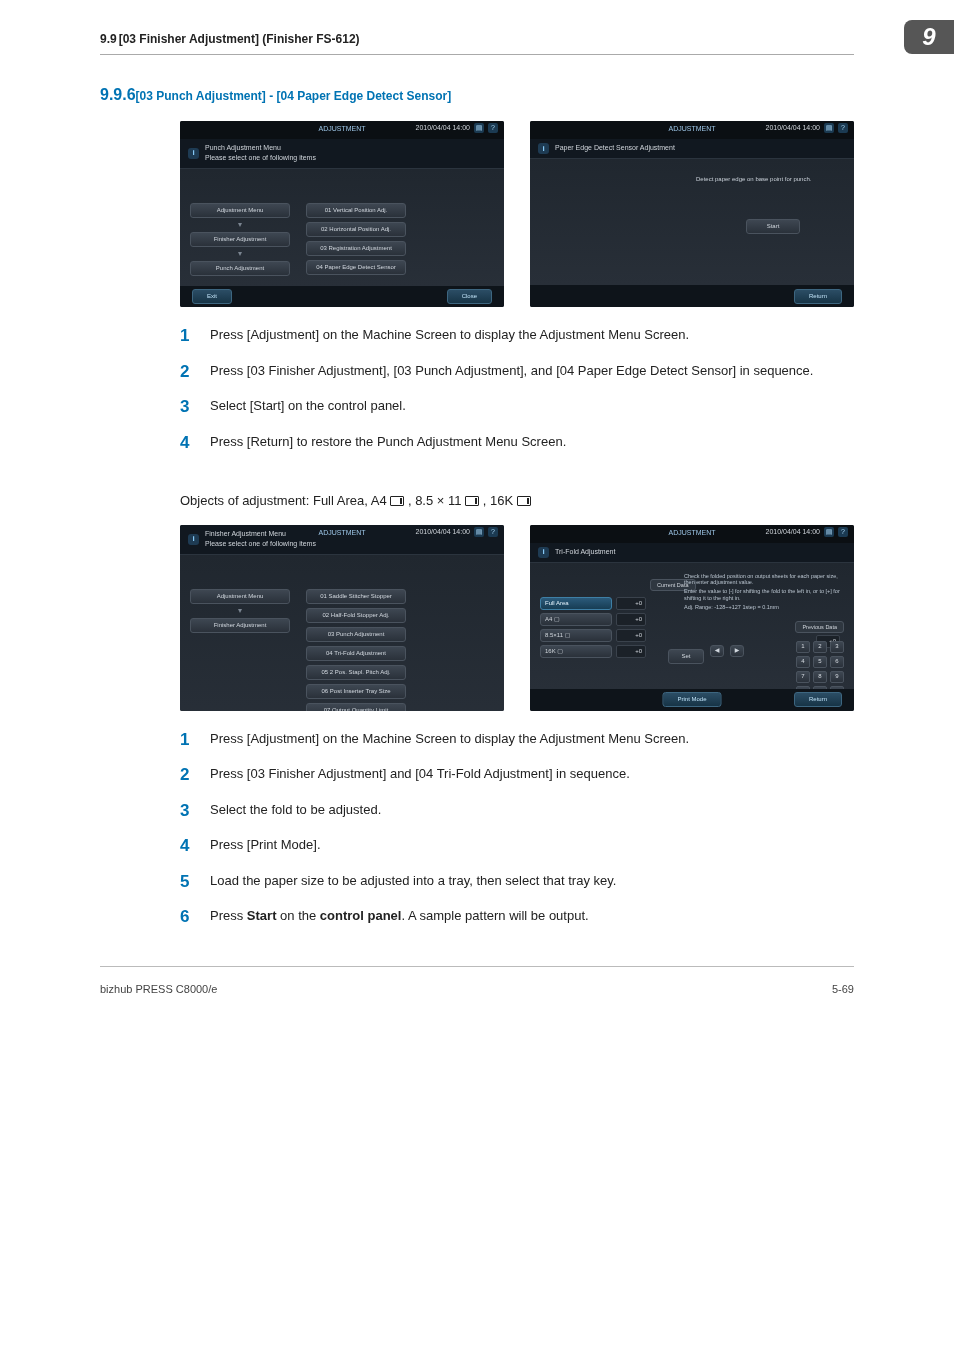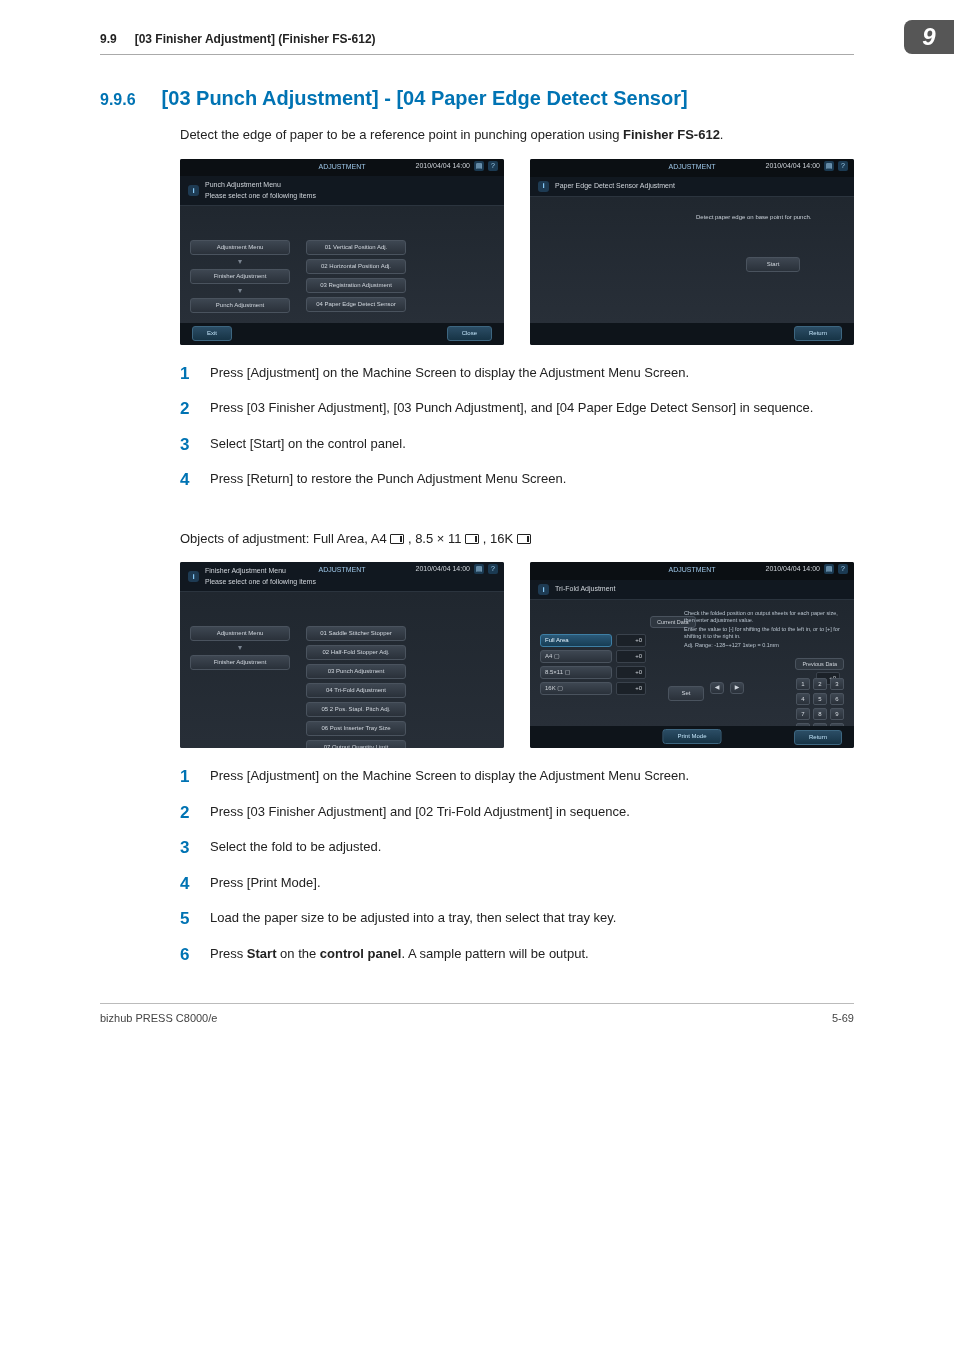--- a/index.html
+++ b/index.html
@@ -29,40 +29,39 @@
       display: flex;
       align-items: center;
       justify-content: center;
       font-size: 24px;
       font-weight: bold;
       font-style: italic;
     }
     .running-head {
       display: flex;
       align-items: baseline;
-      gap: 18px;
+      gap: 2px;
       font-size: 12px;
       font-weight: bold;
       color: #222;
       border-bottom: 1px solid #aaa;
       padding-bottom: 6px;
       margin-bottom: 28px;
     }
     .section {
       margin-bottom: 40px;
     }
     .section-head {
       display: flex;
-      gap: 26px;
       align-items: baseline;
       color: #0073b3;
       margin-bottom: 12px;
     }
     .section-num { font-size: 16px; font-weight: bold; }
-    .section-title { font-size: 20px; font-weight: bold; }
+    .section-title { font-size: 12px; font-weight: bold; }
     .intro { margin-left: 80px; margin-bottom: 8px; }
     .intro b { font-weight: bold; }
     .screens {
       margin: 14px 0 18px 80px;
       display: flex;
       gap: 26px;
     }
     .panel {
       width: 340px;
       height: 186px;
@@ -305,43 +304,40 @@
       position: absolute;
       left: 50%; transform: translateX(-50%);
       top: 3px;
     }
     .page-foot {
       display: flex;
       justify-content: space-between;
       font-size: 11px;
       color: #444;
       border-top: 1px solid #bbb;
-      padding-top: 6px;
+      padding-top: 14px;
       margin-top: 24px;
     }
   </style>
 </head>
 <body>
 
 <div class="page">
   <div class="chapter-tab">9</div>
 
   <div class="running-head">
     <span>9.9</span>
     <span>[03 Finisher Adjustment] (Finisher FS-612)</span>
   </div>
 
   <div class="section">
     <div class="section-head">
       <span class="section-num">9.9.6</span>
       <span class="section-title">[03 Punch Adjustment] - [04 Paper Edge Detect Sensor]</span>
     </div>
-    <p class="intro">
-      <span>Detect the edge of paper to be a reference point in punching operation using </span><b>Finisher FS-612</b><span>.</span>
-    </p>
 
     <div class="screens">
 
       <div class="panel">
         <div class="panel-top">
           <span class="adj-lbl">ADJUSTMENT</span>
           <span class="dt">
             <span>2010/04/04 14:00</span>
             <span class="mini-icon">▤</span>
             <span class="mini-icon">?</span>
@@ -525,21 +521,21 @@
           <span></span>
           <span class="foot-btn foot-center">Print Mode</span>
           <span class="foot-btn">Return</span>
         </div>
       </div>
     </div>
 
     <ol class="steps">
       <li>Press [Adjustment] on the Machine Screen to display the Adjustment Menu Screen.</li>
       <li>
-        <span>Press [03 Finisher Adjustment] and [02 Tri-Fold Adjustment] in sequence.</span>
+        <span>Press [03 Finisher Adjustment] and [04 Tri-Fold Adjustment] in sequence.</span>
       </li>
       <li>Select the fold to be adjusted.</li>
       <li>Press [Print Mode].</li>
       <li>Load the paper size to be adjusted into a tray, then select that tray key.</li>
       <li>
         <span>Press </span><b>Start</b><span> on the </span><b>control panel</b><span>. A sample pattern will be output.</span>
       </li>
     </ol>
   </div>
 

